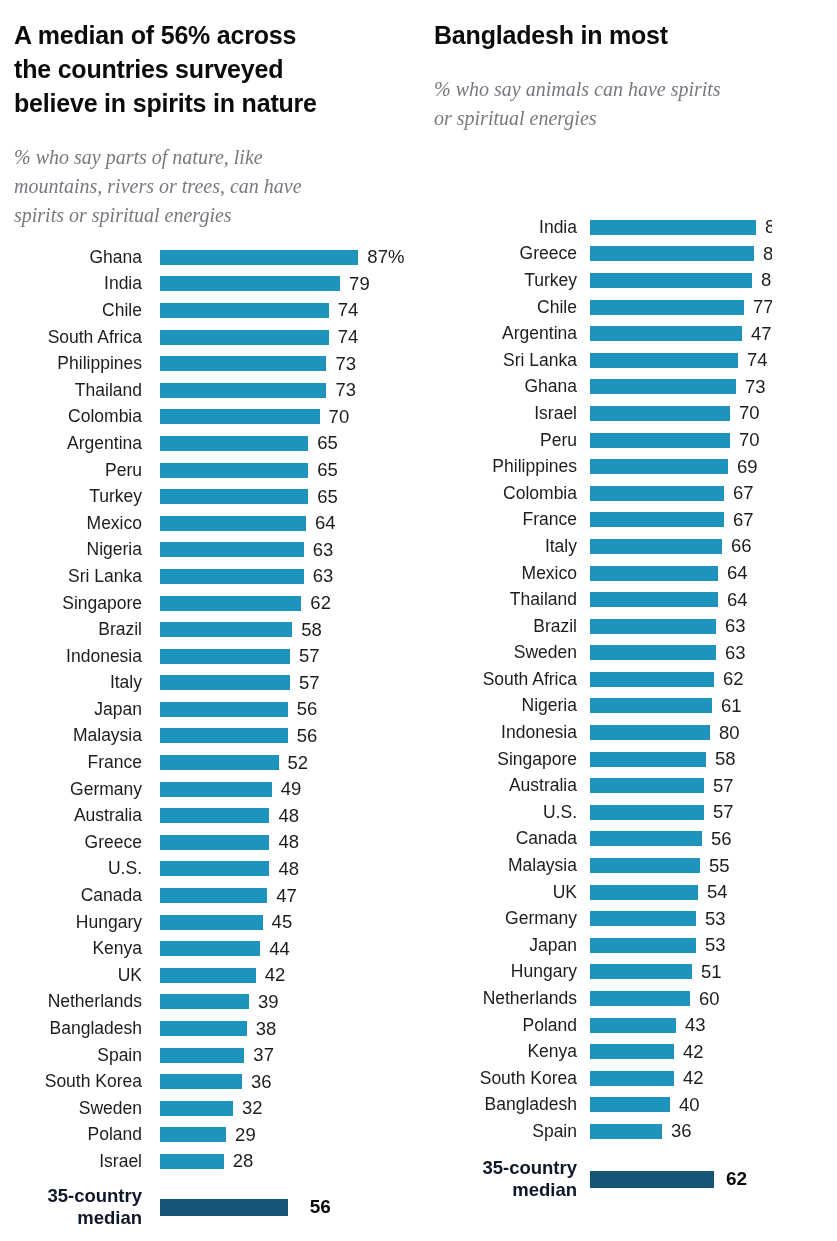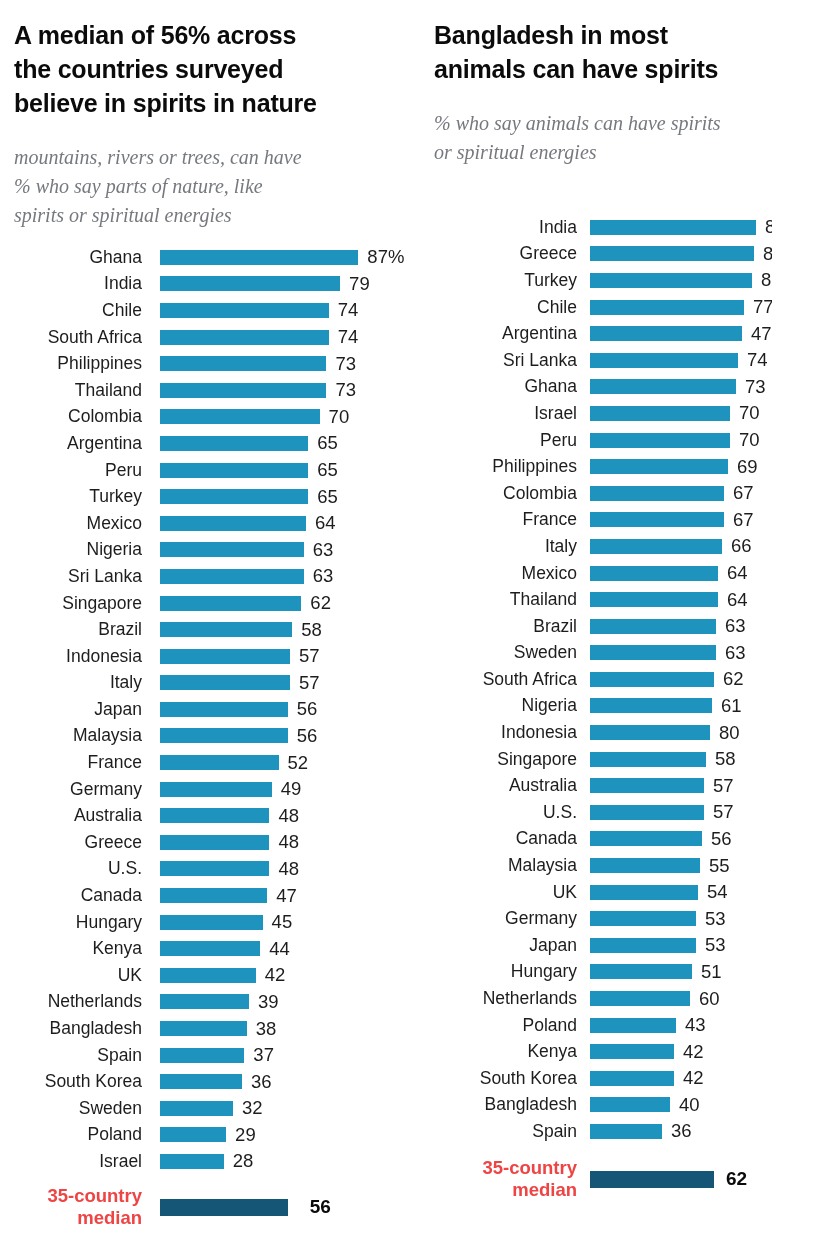--- a/index.html
+++ b/index.html
@@ -37,42 +37,42 @@
   .col-left  .country-label { width:128px; padding-right:18px; }
   .col-right .country-label { width:143px; padding-right:13px; }
   .bar { height:15px; flex:none; }
   .bar-value { margin-left:9px; font-size:18.5px; color:#1d1d1f; white-space:nowrap; }
 
   .median-row { position:absolute; left:0; right:0; display:flex; align-items:center; }
   .col-left  .median-row { top:1185px; }
   .col-right .median-row { top:1157px; }
   .median-label {
     font-weight:bold; font-size:18.5px; line-height:22px;
-    color:#ef4444; text-align:right; flex:none;
+    color:#0f172a; text-align:right; flex:none;
   }
   .col-left  .median-label { width:128px; padding-right:18px; }
   .col-right .median-label { width:143px; padding-right:13px; }
   .median-bar { height:17px; flex:none; }
   .median-value { font-weight:bold; font-size:19px; color:#0b0b0b; margin-left:12px; }
   .col-left .median-value { margin-left:22px; }
 </style>
 </head>
 <body>
 
 <div class="page">
 
   <section class="col col-left">
     <h2 class="chart-title">
         <div>A median of 56% across</div>
         <div>the countries surveyed</div>
         <div>believe in spirits in nature</div>
       </h2>
     <p class="chart-subtitle">
+        <span style="display:block">% who say parts of nature, like</span>
         <span style="display:block">mountains, rivers or trees, can have</span>
-        <span style="display:block">% who say parts of nature, like</span>
         <span style="display:block">spirits or spiritual energies</span>
       </p>
     <div class="rows">
         <div class="row">
           <span class="country-label">Ghana</span>
           <span class="bar" style="width: 198.36px; background: rgb(30, 147, 190);"></span>
           <span class="bar-value">87%</span>
         </div>
         <div class="row">
           <span class="country-label">India</span>
@@ -248,21 +248,20 @@
     <div class="median-row">
       <span class="median-label">35-country median</span>
       <span class="median-bar" style="width: 127.68px; background: rgb(21, 86, 119);"></span>
       <span class="median-value">56</span>
     </div>
   </section>
 
   <section class="col col-right">
     <h2 class="chart-title">
         <div>Bangladesh in most</div>
-        <div>animals can have spirits</div>
       </h2>
     <p class="chart-subtitle">
         <span style="display:block">% who say animals can have spirits</span>
         <span style="display:block">or spiritual energies</span>
       </p>
     <div class="rows">
         <div class="row">
           <span class="country-label">India</span>
           <span class="bar" style="width: 166px; background: rgb(30, 147, 190);"></span>
           <span class="bar-value">83%</span>

